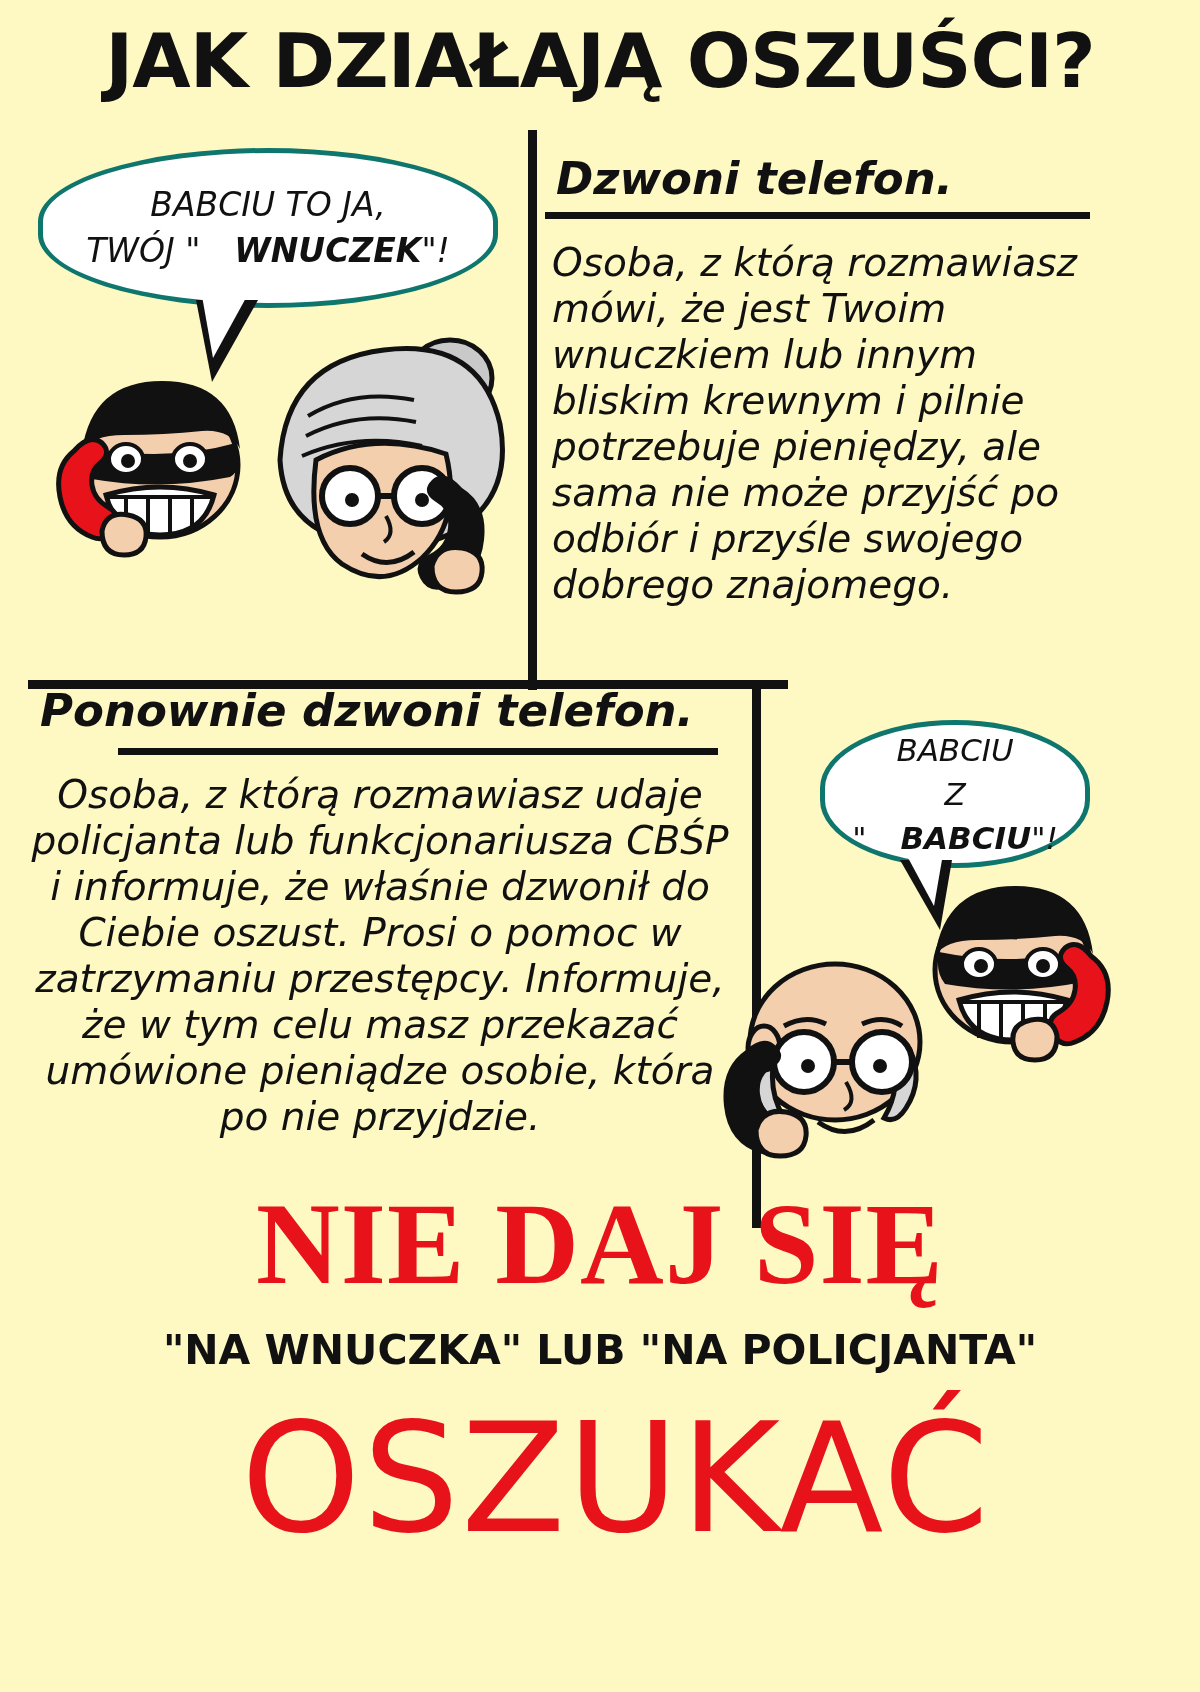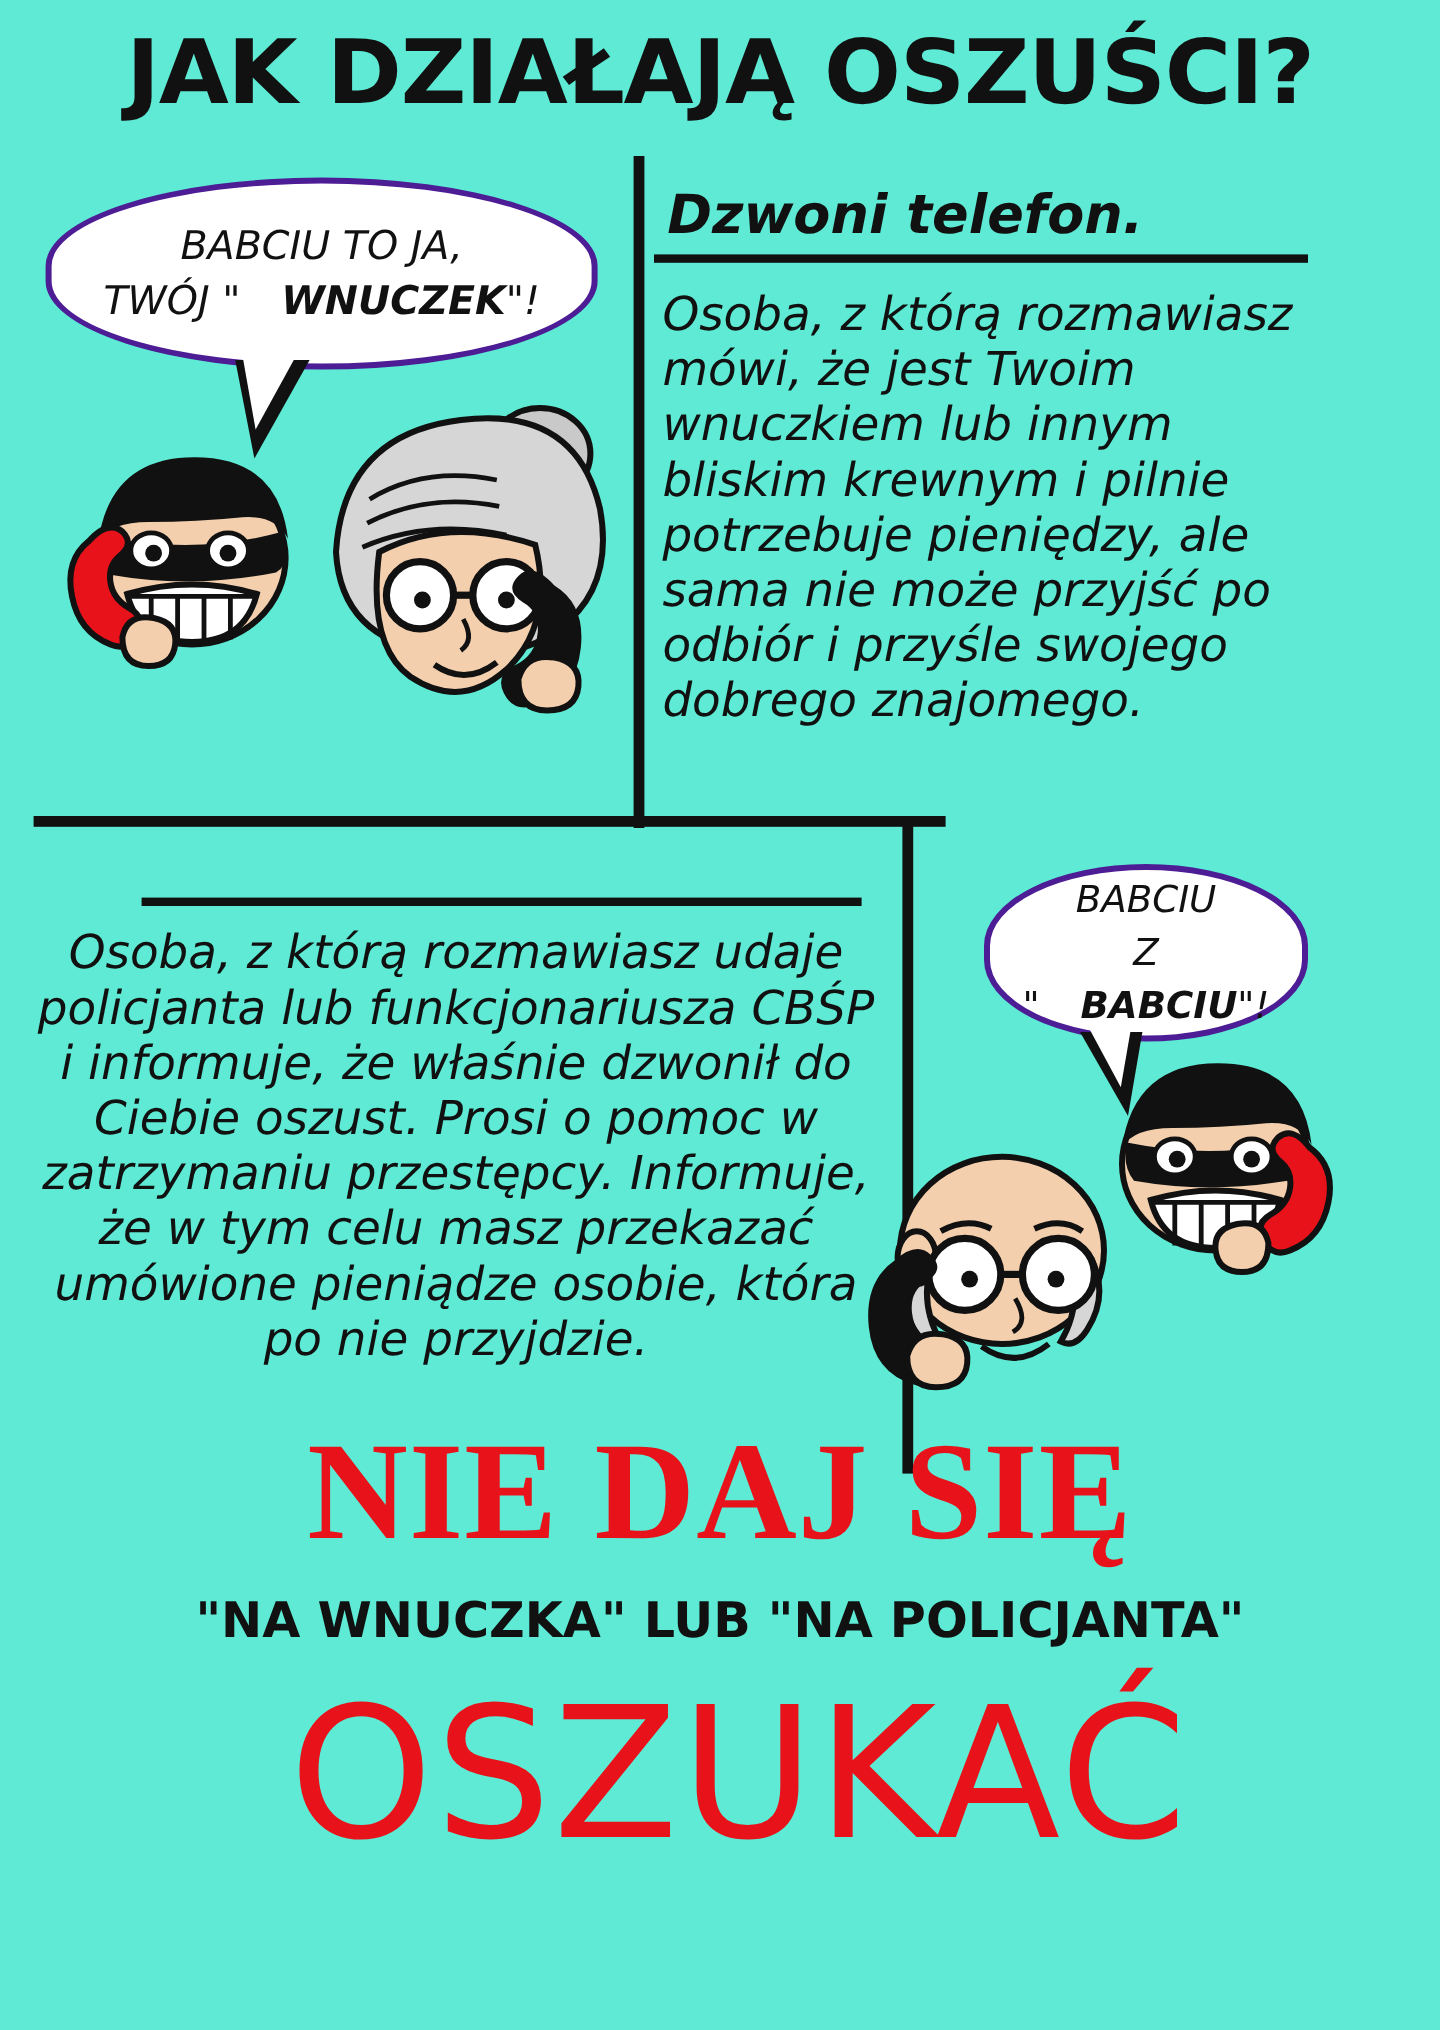--- a/index.html
+++ b/index.html
@@ -11,21 +11,21 @@
     width: 1200px;
     height: 1692px;
     position: relative;
     font-family: "DejaVu Sans", sans-serif;
     overflow: hidden;
   }
 
   .poster {
     position: absolute;
     inset: 0;
-    background: #5eead4;
+    background: #fef9c3;
   }
 
   
   .main-title {
     position: absolute;
     top: 18px;
     left: 0;
     width: 1200px;
     text-align: center;
     font-family: "DejaVu Sans", sans-serif;
@@ -117,21 +117,21 @@
   #para-2 {
     left: 30px;
     top: 772px;
     width: 700px;
     text-align: center;
   }
 
   
   .bubble {
     position: absolute;
-    border: 5px solid #4c1d95;
+    border: 5px solid #0f766e;
     background: #fff;
     border-radius: 50% / 46%;
     display: flex;
     align-items: center;
     justify-content: center;
     text-align: center;
     font-family: "DejaVu Sans", sans-serif;
     font-style: italic;
     color: #111;
     box-sizing: border-box;
@@ -309,20 +309,21 @@
 
       <path d="M136 196 q10 18 -2 26" stroke="#111" stroke-width="4" fill="none"></path>
       <path d="M112 234 q26 18 52 -2" stroke="#111" stroke-width="5" fill="none"></path>
 
       <path d="M212 168 q26 16 22 52 q-4 38 -38 48 q-18 6 -26 -10 q-8 -16 10 -24 q16 -8 18 -26 q2 -18 -12 -26 q-16 -10 -4 -22 q12 -12 30 8z" fill="#111"></path>
 
       <path d="M182 246 q6 -22 30 -18 q22 4 20 24 q-2 20 -26 20 q-24 0 -24 -26z" fill="#f3cfae" stroke="#111" stroke-width="5"></path>
     </svg>
   </div>
 
+  <div class="section-head" id="head-2">Ponownie dzwoni telefon.</div>
   <div class="rule-under-head-2"></div>
 
   <div class="body-text" id="para-2">Osoba, z którą rozmawiasz udaje policjanta lub funkcjonariusza CBŚP i informuje, że właśnie dzwonił do Ciebie oszust. Prosi o pomoc w zatrzymaniu przestępcy. Informuje, że w tym celu masz przekazać umówione pieniądze osobie, która po nie przyjdzie.</div>
 
   <div class="bubble" id="bubble-2">
     <div>
       <span>BABCIU</span><br>
       <span>Z "</span><b>BABCIU</b><span>"!</span>
     </div>
   </div>

